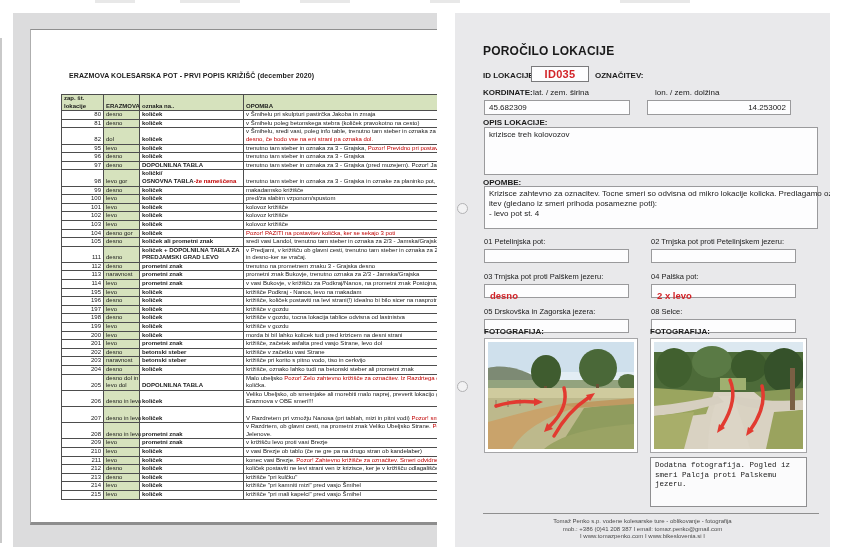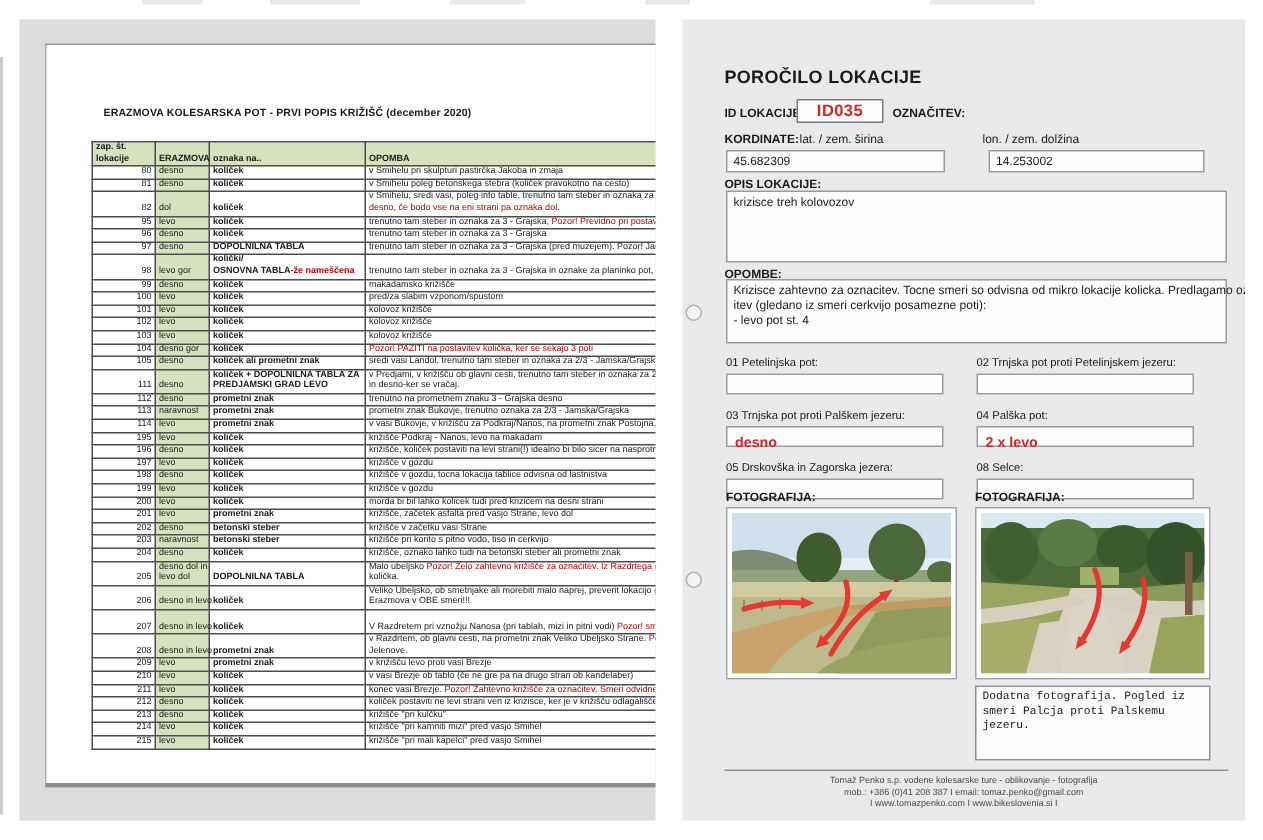--- a/index.html
+++ b/index.html
@@ -661,29 +661,29 @@
   <div class="r-abs form-title">POROČILO LOKACIJE</div>
 
   <div class="r-abs lbl" style="left:28px;top:58px;">ID LOKACIJE:</div>
   <div class="r-abs box idbox" style="left:76px;top:53px;width:58px;height:16px;">ID035</div>
   <div class="r-abs lbl" style="left:140px;top:58px;">OZNAČITEV:</div>
 
   <div class="r-abs lbl" style="left:28px;top:75px;">KORDINATE:</div>
   <div class="r-abs lbl-sm" style="left:78px;top:75px;">lat. / zem. širina</div>
   <div class="r-abs lbl-sm" style="left:200px;top:75px;">lon. / zem. dolžina</div>
   <div class="r-abs box" style="left:29px;top:87px;width:146px;height:15px;line-height:14px;">45.682309</div>
-  <div class="r-abs box" style="left:204px;top:87px;width:144px;height:15px;line-height:14px;">14.253002</div>
+  <div class="r-abs box" style="left:192px;top:87px;width:144px;height:15px;line-height:14px;text-align:right;">14.253002</div>
 
   <div class="r-abs lbl" style="left:28px;top:105px;">OPIS LOKACIJE:</div>
   <div class="r-abs bigbox" style="left:29px;top:114px;width:334px;height:48px;">krizisce treh kolovozov</div>
 
   <div class="r-abs lbl" style="left:28px;top:165px;">OPOMBE:</div>
   <div class="r-abs bigbox" id="opombe-box" style="left:29px;top:173px;width:334px;height:43px;">
       <div class="opombe-line">Krizisce zahtevno za oznacitev. Tocne smeri so odvisna od mikro lokacije kolicka. Predlagamo oznac-</div>
-      <div class="opombe-line">itev (gledano iz smeri cerkvijo posamezne poti):</div>
+      <div class="opombe-line">itev (gledano iz smeri prihoda posamezne poti):</div>
       <div class="opombe-line">- levo pot st. 4</div>
     </div>
 
   <div class="r-abs dirs" id="dirs">
       <div class="dir">
         <div class="dlabel">01 Petelinjska pot:</div>
         <div class="dbox"></div>
       </div>
       <div class="dir">
         <div class="dlabel">02 Trnjska pot proti Petelinjskem jezeru:</div>

